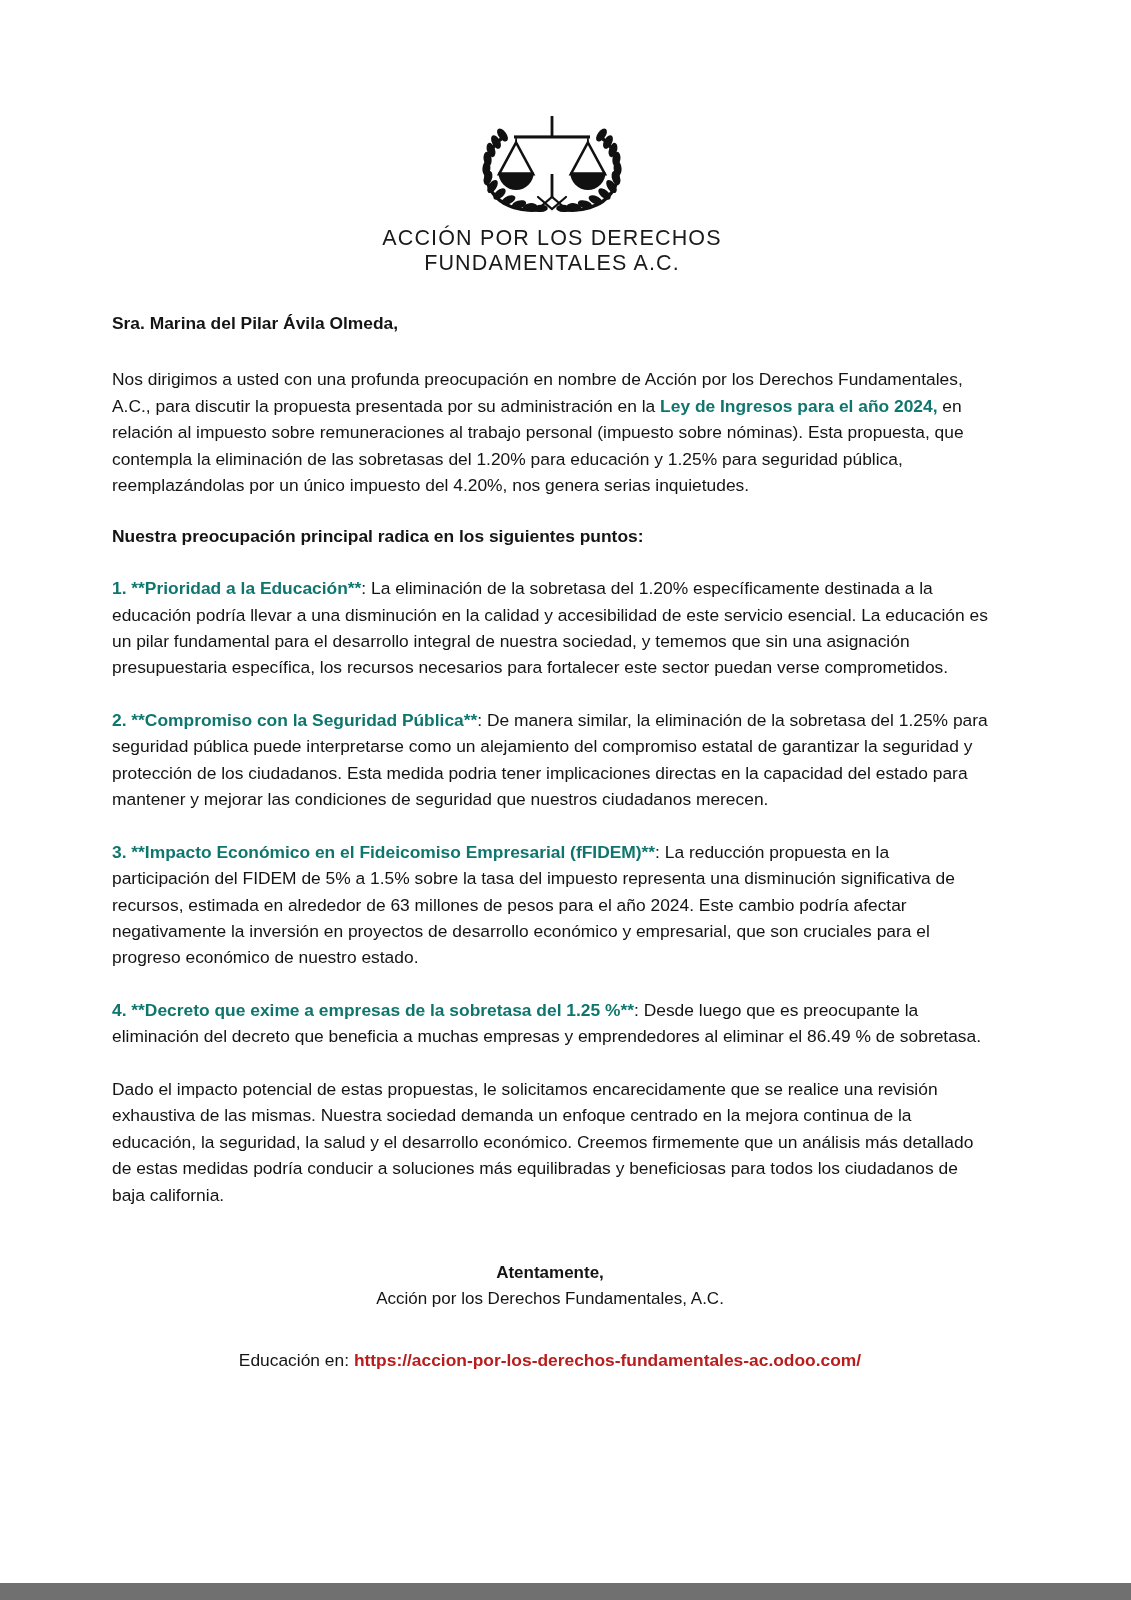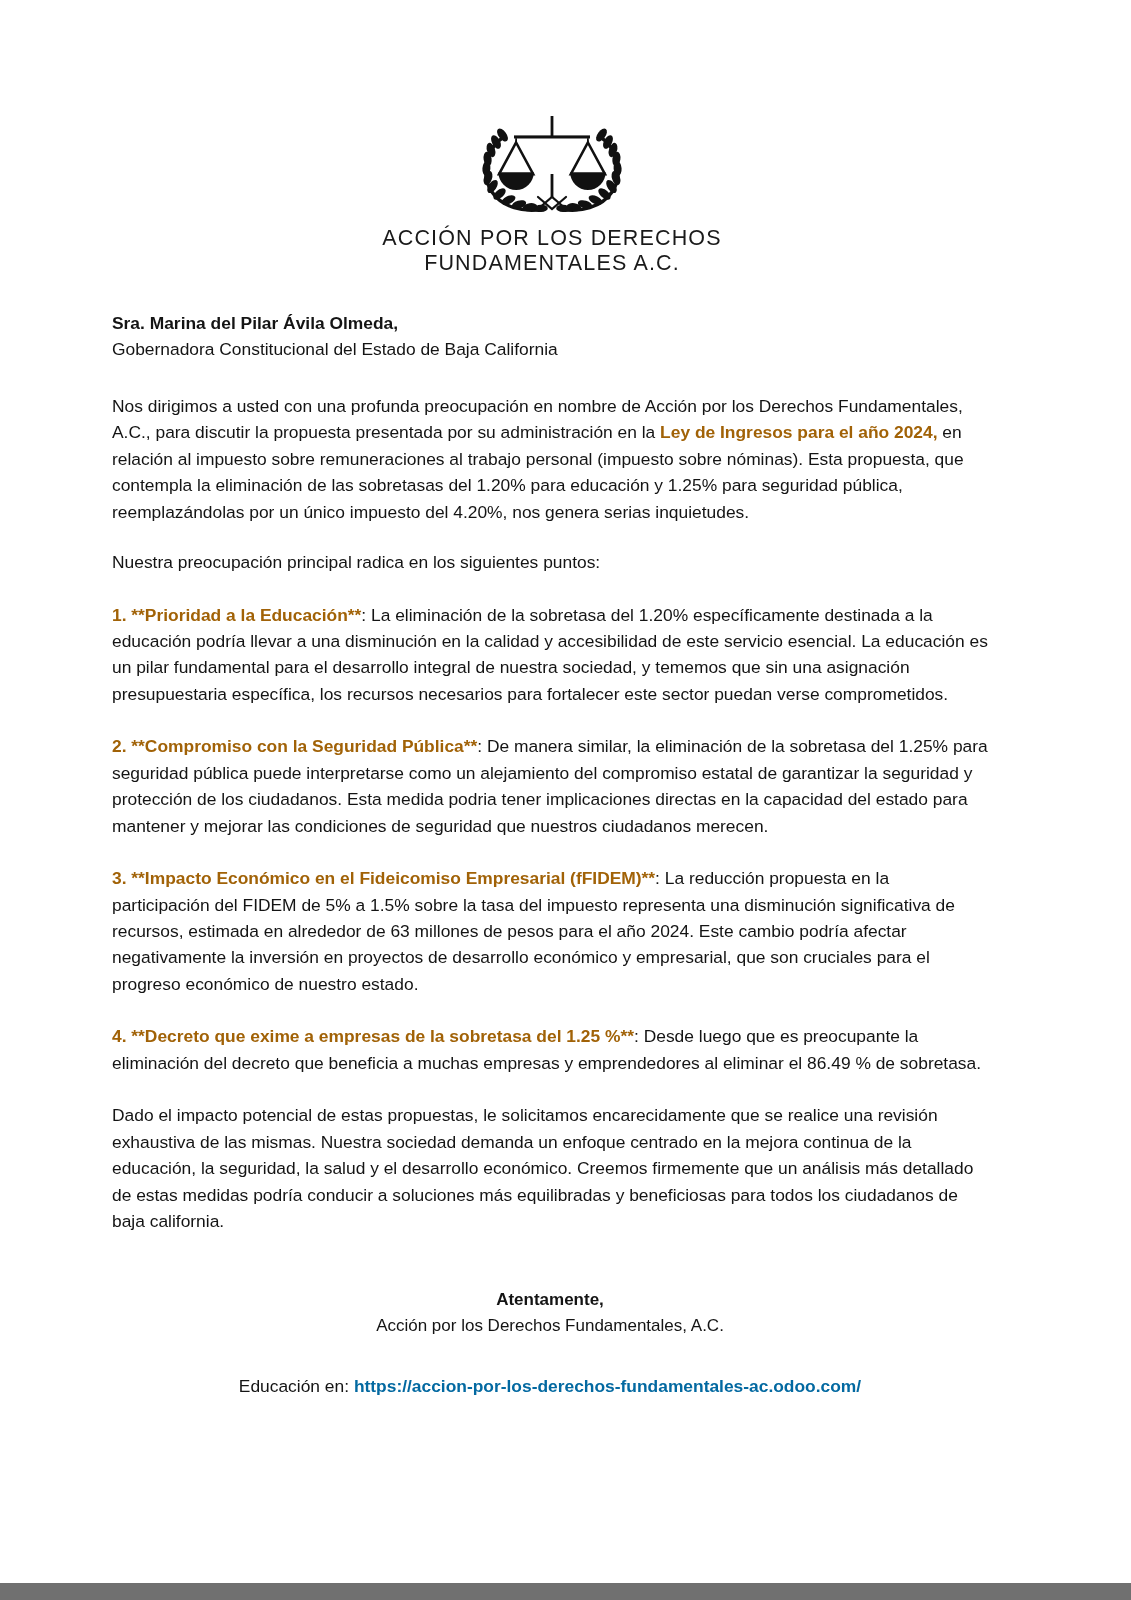--- a/index.html
+++ b/index.html
@@ -86,25 +86,25 @@
   .recipient .rec-title {
     display: block;
   }
 
   .salutation {
     font-weight: bold;
     margin-bottom: 28px !important;
   }
 
   .section-lead {
-    font-weight: normal;
+    font-weight: bold;
     margin-bottom: 26px !important;
   }
 
-  b, strong { font-weight: bold; color: #a16207; }
+  b, strong { font-weight: bold; color: #0f766e; }
 
   .numbered-point { margin-bottom: 26px !important; }
 
   
   .closing {
     margin-top: 52px;
     text-align: center;
   }
   .closing p {
     margin: 0;
@@ -118,21 +118,21 @@
 
   .footer-link {
     margin-top: 34px;
     text-align: center;
     font-size: 17.4px;
     line-height: 1.5;
     color: #141414;
   }
   .footer-link .url {
     font-weight: bold;
-    color: #0369a1;
+    color: #b91c1c;
   }
 </style>
 </head>
 <body>
 
 <div class="page">
 
   <header class="letterhead">
 
     <span class="logo-wrap">
@@ -194,21 +194,20 @@
     </span>
 
     <div class="org-name">ACCIÓN POR LOS DERECHOS
 FUNDAMENTALES A.C.</div>
   </header>
 
   <main class="letter-body">
 
     <p class="recipient">
       <span class="rec-name">Sra. Marina del Pilar Ávila Olmeda,</span>
-      <span class="rec-title">Gobernadora Constitucional del Estado de Baja California</span>
     </p>
 
 
     <p class="intro-paragraph"><span>Nos dirigimos a usted con una profunda preocupación en nombre de Acción por los Derechos Fundamentales, A.C., para discutir la propuesta presentada por su administración en la </span><b>Ley de Ingresos para el año 2024,</b><span> en relación al impuesto sobre remuneraciones al trabajo personal (impuesto sobre nóminas). Esta propuesta, que contempla la eliminación de las sobretasas del 1.20% para educación y 1.25% para seguridad pública, reemplazándolas por un único impuesto del 4.20%, nos genera serias inquietudes.</span></p>
 
     <p class="section-lead">Nuestra preocupación principal radica en los siguientes puntos:</p>
 
     <p class="numbered-point"><b>1. **Prioridad a la Educación**</b><span>: La eliminación de la sobretasa del 1.20% específicamente destinada a la educación podría llevar a una disminución en la calidad y accesibilidad de este servicio esencial. La educación es un pilar fundamental para el desarrollo integral de nuestra sociedad, y tememos que sin una asignación presupuestaria específica, los recursos necesarios para fortalecer este sector puedan verse comprometidos.</span></p>
 
     <p class="numbered-point"><b>2. **Compromiso con la Seguridad Pública**</b><span>: De manera similar, la eliminación de la sobretasa del 1.25% para seguridad pública puede interpretarse como un alejamiento del compromiso estatal de garantizar la seguridad y protección de los ciudadanos. Esta medida podria tener implicaciones directas en la capacidad del estado para mantener y mejorar las condiciones de seguridad que nuestros ciudadanos merecen.</span></p>

